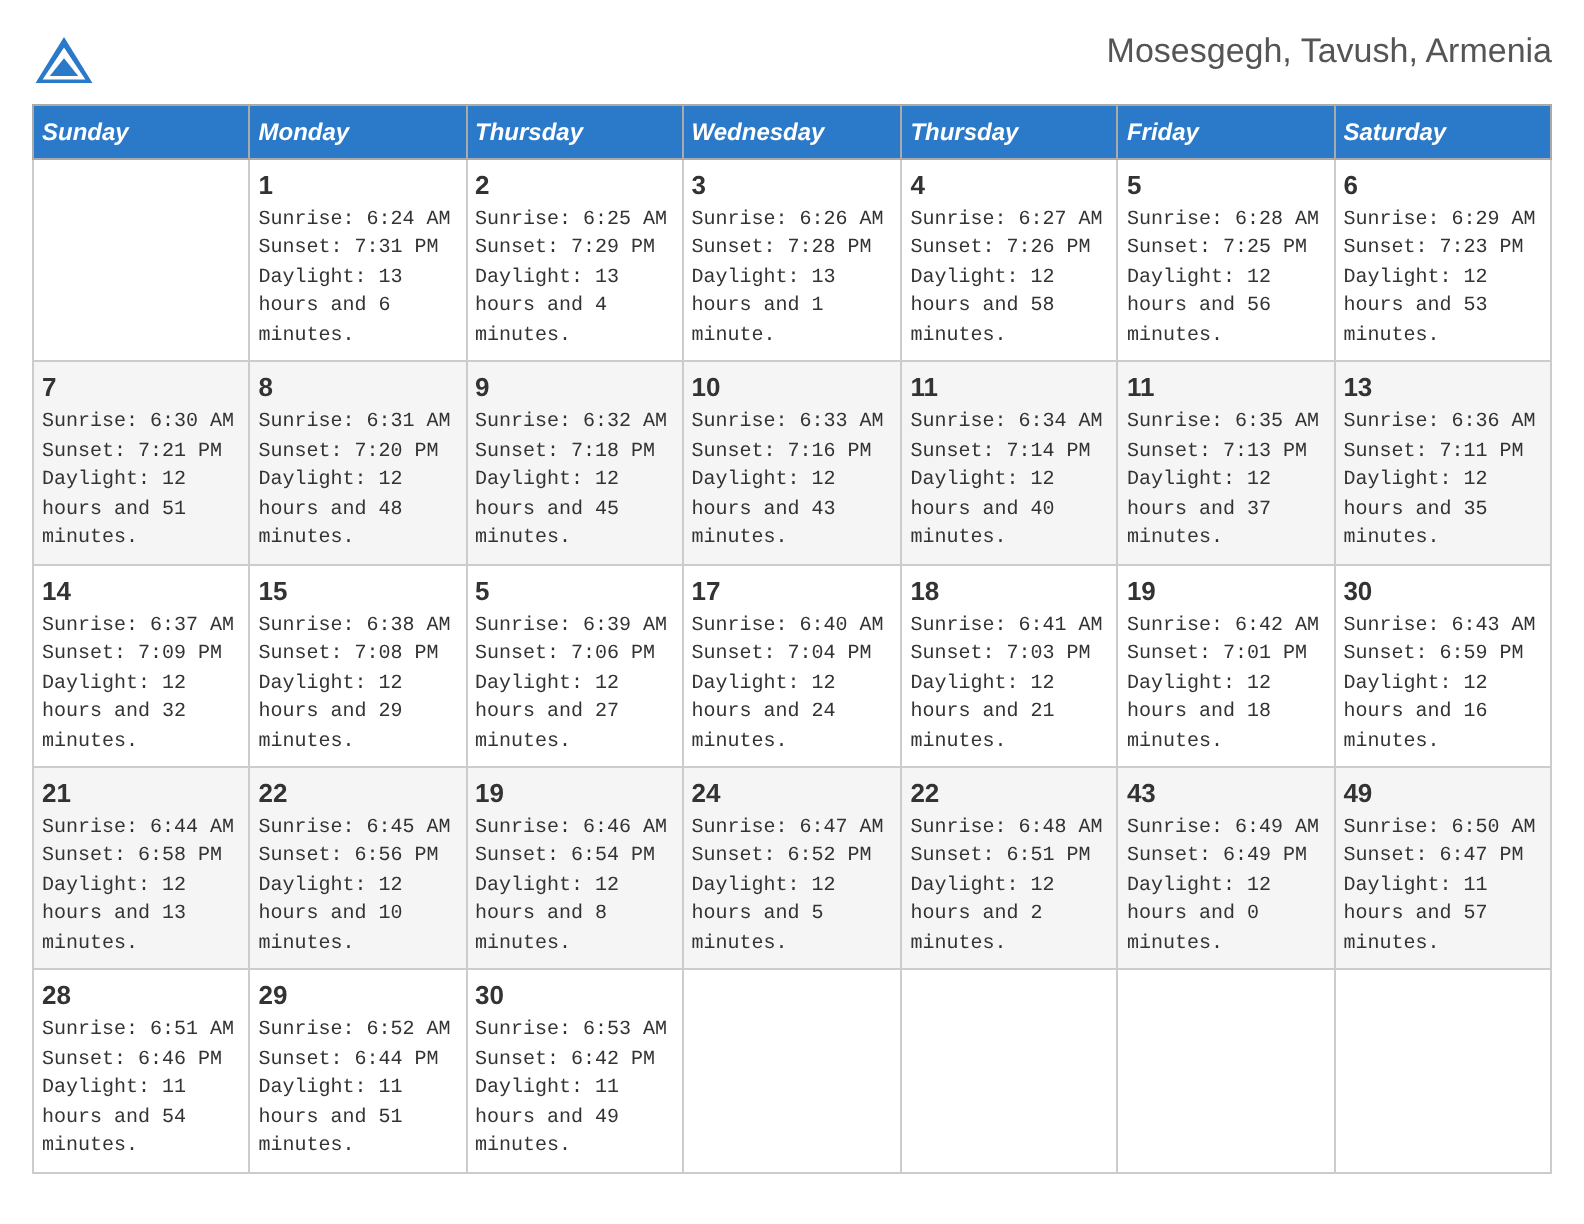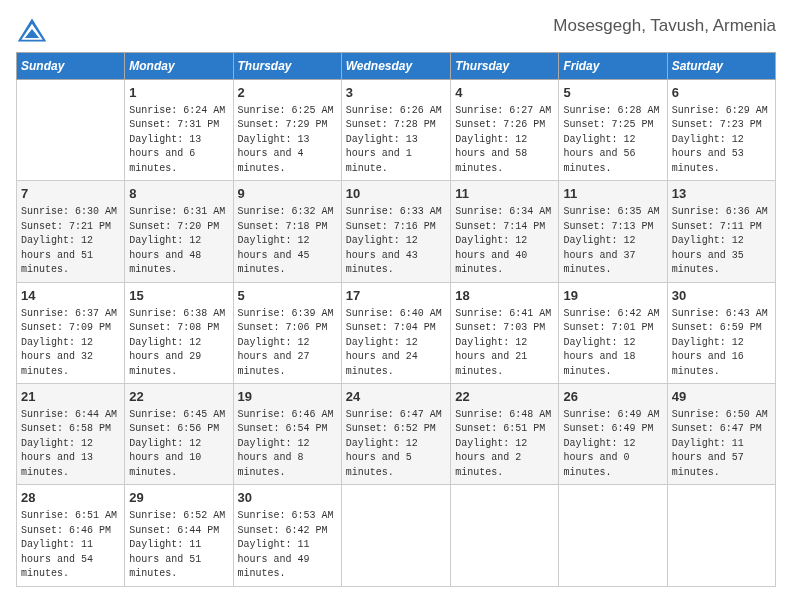--- a/index.html
+++ b/index.html
@@ -222,21 +222,21 @@
         </td>
         <td>
           <span class="day-number">24</span>
           <div class="day-detail">Sunrise: 6:47 AM<br>Sunset: 6:52 PM<br>Daylight: 12 hours and 5 minutes.</div>
         </td>
         <td>
           <span class="day-number">22</span>
           <div class="day-detail">Sunrise: 6:48 AM<br>Sunset: 6:51 PM<br>Daylight: 12 hours and 2 minutes.</div>
         </td>
         <td>
-          <span class="day-number">26</span>
+          <span class="day-number">43</span>
           <div class="day-detail">Sunrise: 6:49 AM<br>Sunset: 6:49 PM<br>Daylight: 12 hours and 0 minutes.</div>
         </td>
         <td>
           <span class="day-number">49</span>
           <div class="day-detail">Sunrise: 6:50 AM<br>Sunset: 6:47 PM<br>Daylight: 11 hours and 57 minutes.</div>
         </td>
       </tr>
       <tr>
         <td>
           <span class="day-number">28</span>

